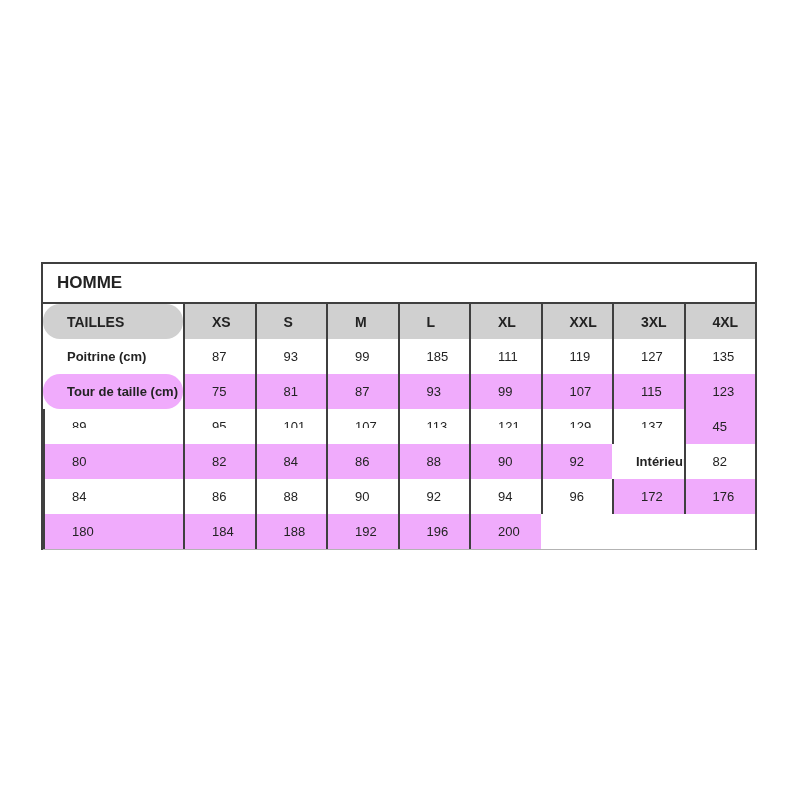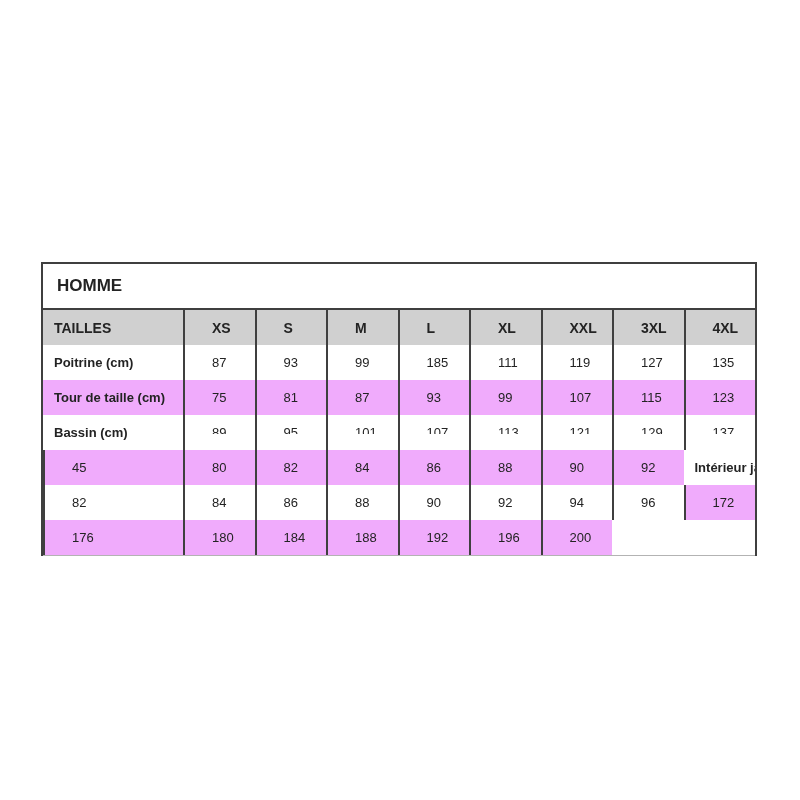--- a/index.html
+++ b/index.html
@@ -19,21 +19,21 @@
     left: 41px;
     top: 262px;
     width: 716px;
     box-sizing: border-box;
     border-top: 2px solid #3f3f3f;
     border-left: 2px solid #3f3f3f;
     border-right: 2px solid #3f3f3f;
     background: #ffffff;
   }
   .title-row {
-    height: 46px;
+    height: 40px;
     display: flex;
     align-items: center;
     padding-left: 14px;
     font-weight: bold;
     font-size: 17px;
     background: #ffffff;
     border-bottom: 2px solid #3f3f3f;
     box-sizing: border-box;
   }
   .grid {
@@ -44,22 +44,23 @@
   .cell {
     height: 35px;
     display: flex;
     align-items: center;
     box-sizing: border-box;
     font-size: 13px;
     white-space: nowrap;
     overflow: hidden;
   }
   .cell.label {
-    padding-left: 11px;
+    padding-left: 24px;
     font-weight: bold;
+    border-radius: 17px;
   }
   .cell.value {
     padding-left: 27px;
     border-left: 2px solid #3f3f3f;
   }
   .cell.head {
     font-weight: bold;
     font-size: 14px;
     background: #d0d0d0;
   }
@@ -109,21 +110,20 @@
       <div class="cell value">135</div>
       <div class="cell label band">Tour de taille (cm)</div>
       <div class="cell value band">75</div>
       <div class="cell value band">81</div>
       <div class="cell value band">87</div>
       <div class="cell value band">93</div>
       <div class="cell value band">99</div>
       <div class="cell value band">107</div>
       <div class="cell value band">115</div>
       <div class="cell value band">123</div>
-      <div class="cell label">Bassin (cm)</div>
       <div class="cell value">
         <span class="art">89</span>
       </div>
       <div class="cell value">
         <span class="art">95</span>
       </div>
       <div class="cell value">
         <span class="art">101</span>
       </div>
       <div class="cell value">

